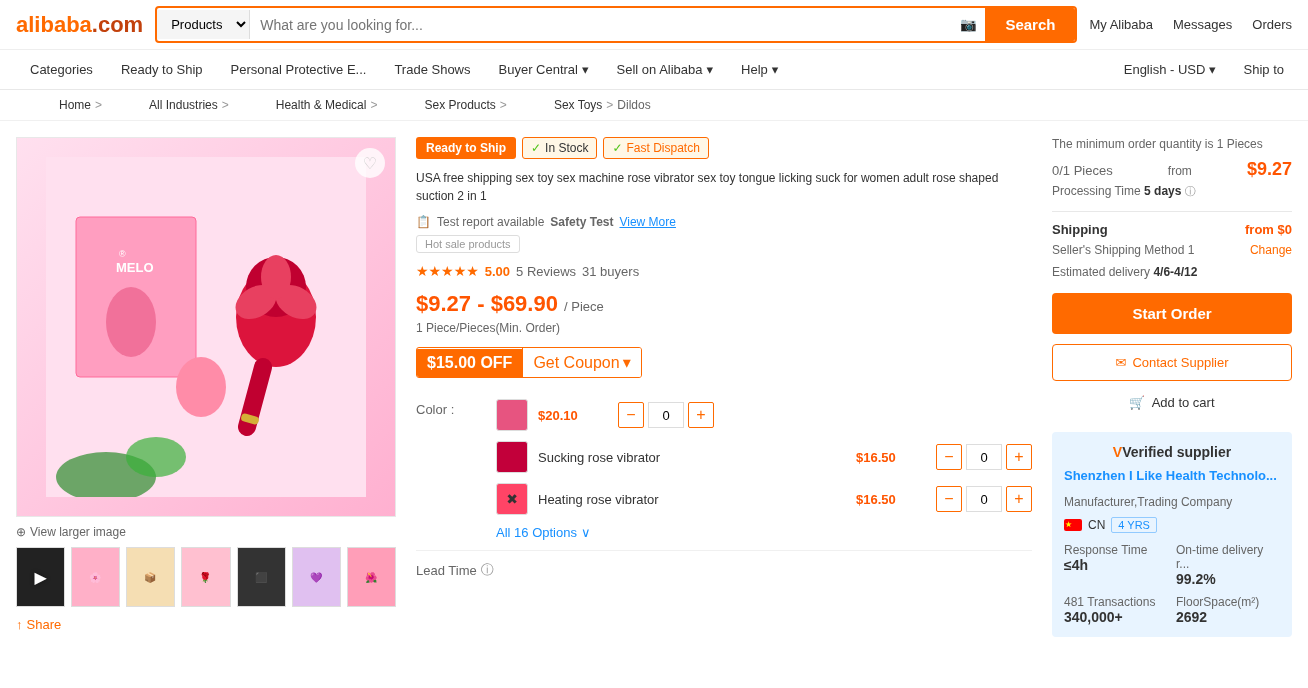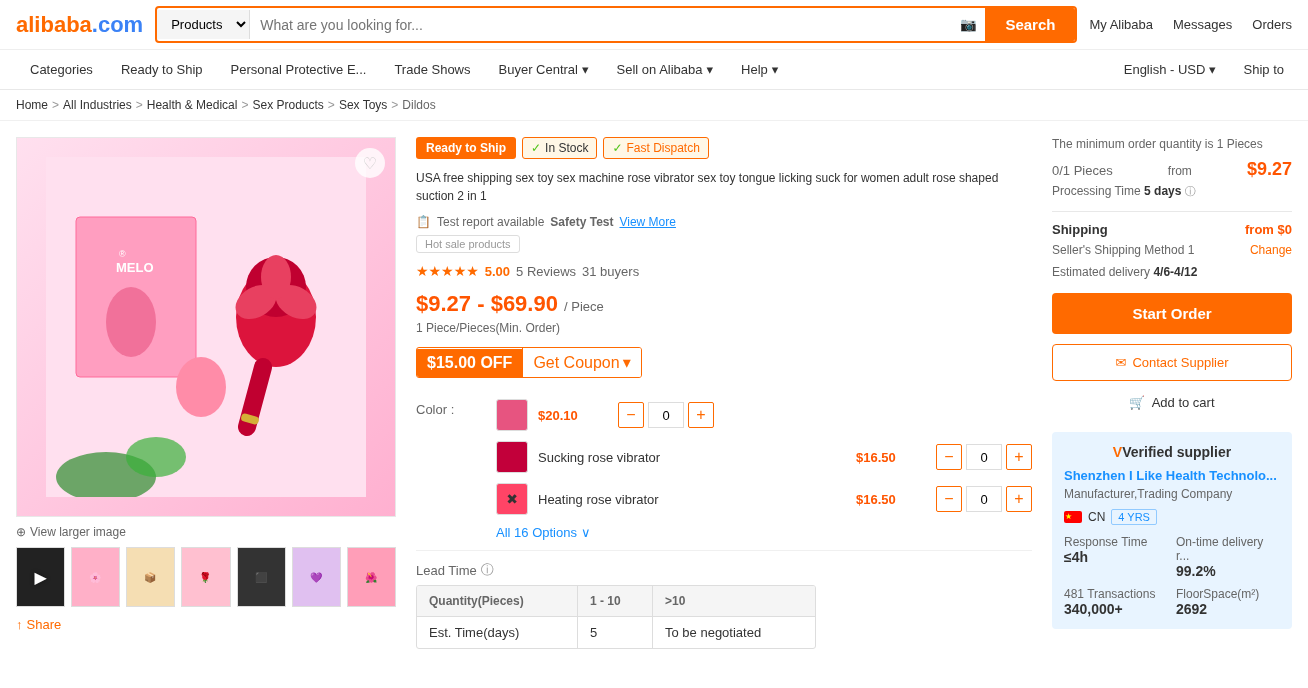--- a/index.html
+++ b/index.html
@@ -18,21 +18,21 @@
     .header-action { cursor: pointer; color: #333; text-align: center; }
 
     
     .nav { background: #fff; border-bottom: 1px solid #e8e8e8; padding: 0 16px; display: flex; align-items: center; gap: 0; }
     .nav-item { padding: 12px 14px; font-size: 13px; cursor: pointer; color: #333; white-space: nowrap; display: flex; align-items: center; gap: 4px; }
     .nav-right { margin-left: auto; display: flex; gap: 12px; align-items: center; }
     .nav-right-item { font-size: 13px; cursor: pointer; padding: 12px 8px; }
 
     
     .breadcrumb { padding: 8px 16px; font-size: 12px; color: #666; display: flex; align-items: center; gap: 4px; border-bottom: 1px solid #f0f0f0; }
-    .breadcrumb a { color: #333; text-decoration: none; }
+    .breadcrumb a { color: #333; text-decoration: none; margin-left: 43px; }
     .breadcrumb-sep { color: #999; }
 
     
     .main { display: flex; padding: 16px; gap: 20px; }
 
     
     .product-images { width: 380px; flex-shrink: 0; }
     .main-image-container { width: 380px; height: 380px; border: 1px solid #e8e8e8; display: flex; align-items: center; justify-content: center; position: relative; background: #fff; }
     .main-image { width: 100%; height: 100%; object-fit: contain; background: linear-gradient(135deg, #ffe0ef 0%, #ffc8e0 50%, #ffb0d0 100%); display: flex; align-items: center; justify-content: center; font-size: 12px; color: #999; }
     .wishlist-btn { position: absolute; top: 10px; right: 10px; background: rgba(255,255,255,0.8); border: none; border-radius: 50%; width: 30px; height: 30px; cursor: pointer; display: flex; align-items: center; justify-content: center; font-size: 16px; color: #ccc; }
@@ -104,36 +104,36 @@
     .delivery { font-size: 12px; color: #666; margin-bottom: 14px; }
     .delivery strong { color: #333; }
     .start-order-btn { width: 100%; background: #ff6a00; color: #fff; border: none; padding: 12px; font-size: 15px; font-weight: bold; cursor: pointer; border-radius: 4px; margin-bottom: 10px; }
     .contact-supplier-btn { width: 100%; background: #fff; color: #ff6a00; border: 1px solid #ff6a00; padding: 10px; font-size: 13px; cursor: pointer; border-radius: 4px; margin-bottom: 8px; display: flex; align-items: center; justify-content: center; gap: 6px; }
     .add-to-cart-btn { width: 100%; background: #fff; color: #333; border: none; padding: 6px; font-size: 13px; cursor: pointer; display: flex; align-items: center; justify-content: center; gap: 6px; }
 
     
     .supplier-panel { margin-top: 16px; background: #e8f4ff; border-radius: 4px; padding: 12px; }
     .verified-title { font-size: 14px; font-weight: bold; color: #333; margin-bottom: 8px; text-align: center; }
     .verified-title .v-check { color: #ff6a00; }
-    .supplier-name { font-size: 13px; color: #1890ff; font-weight: bold; cursor: pointer; margin-bottom: 4px; }
+    .supplier-name { font-size: 13px; color: #1890ff; font-weight: bold; cursor: pointer; margin-bottom: 12px; }
     .supplier-type { font-size: 12px; color: #666; margin-bottom: 8px; }
     .supplier-meta { display: flex; align-items: center; gap: 6px; font-size: 12px; margin-bottom: 10px; }
     .flag { width: 18px; height: 12px; background: #f00; display: inline-block; border-radius: 2px; position: relative; overflow: hidden; }
     .flag::before { content: '★'; color: #ff0; font-size: 8px; position: absolute; top: 1px; left: 1px; }
     .yrs-badge { background: #e8f4ff; border: 1px solid #91caff; color: #1890ff; padding: 1px 6px; border-radius: 2px; font-size: 11px; }
     .supplier-stats { display: grid; grid-template-columns: 1fr 1fr; gap: 8px; font-size: 12px; }
     .stat-item .stat-label { color: #666; }
     .stat-item .stat-value { font-weight: bold; color: #333; font-size: 14px; }
   </style>
 </head>
 <body>
 
 <div class="header">
   <div class="logo">
-    <span style="color:#ff6a00;">alibaba</span><span style="color:#3b82f6;">.com</span>
+    <span style="color:#ff6a00;">alibaba</span><span style="color:#c2410c;">.com</span>
   </div>
   <div class="search-bar">
     <select class="search-products-select">
       <option>Products</option>
     </select>
     <input class="search-input" type="text" placeholder="What are you looking for..." style="">
     <button class="search-camera-btn">📷</button>
     <button class="search-btn">Search</button>
   </div>
   <div class="header-actions">
@@ -313,38 +313,20 @@
         </div>
       </div>
     </div>
 
     
     <div class="lead-time">
       <div class="lead-label">
         <span>Lead Time</span>
         <span style="color:#999; cursor:pointer;">ⓘ</span>
       </div>
-      <div class="lead-table">
-        <table>
-          <thead>
-            <tr>
-              <th>Quantity(Pieces)</th>
-              <th>1 - 10</th>
-              <th>&gt;10</th>
-            </tr>
-          </thead>
-          <tbody>
-            <tr>
-              <td>Est. Time(days)</td>
-              <td>5</td>
-              <td>To be negotiated</td>
-            </tr>
-          </tbody>
-        </table>
-      </div>
     </div>
   </div>
 
   <div class="order-panel">
     <div class="min-qty">The minimum order quantity is 1 Pieces</div>
     <div class="qty-row">
       <span class="qty-spec">0/1 Pieces</span>
       <span style="font-size:12px; color:#666;">from </span>
       <span class="qty-price">$9.27</span>
     </div>

